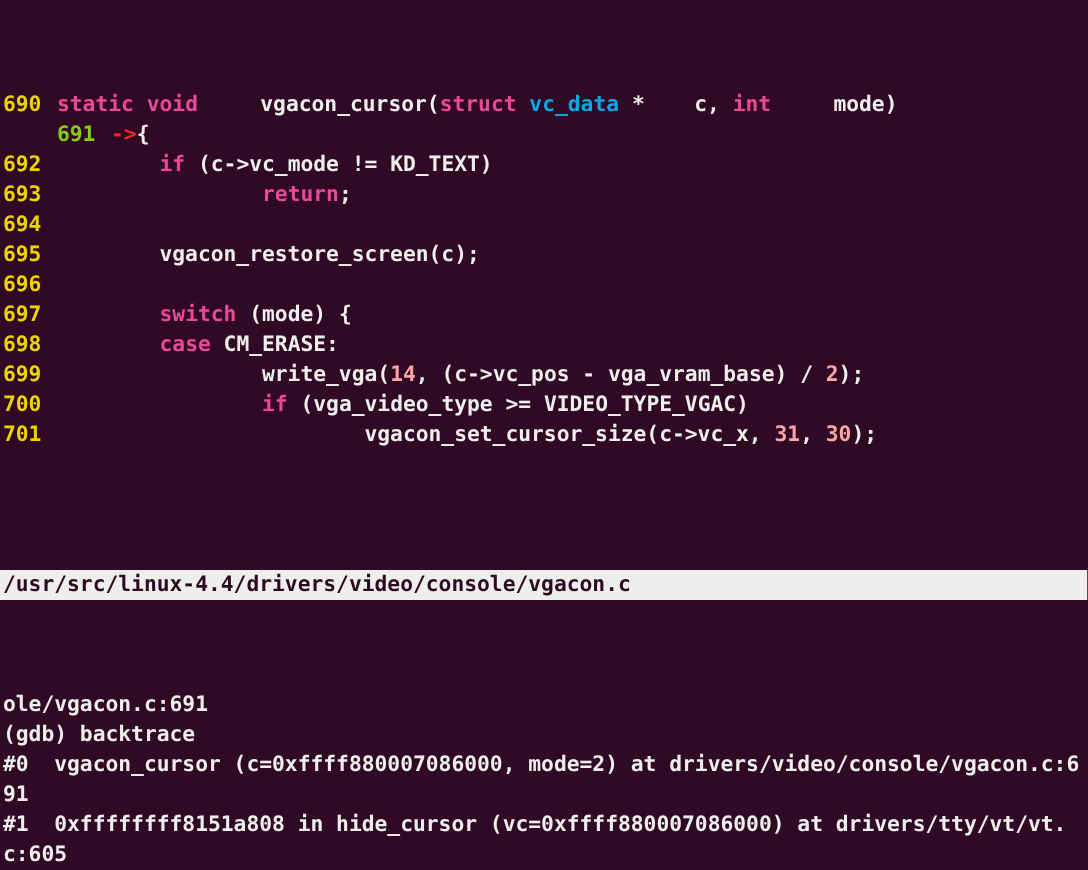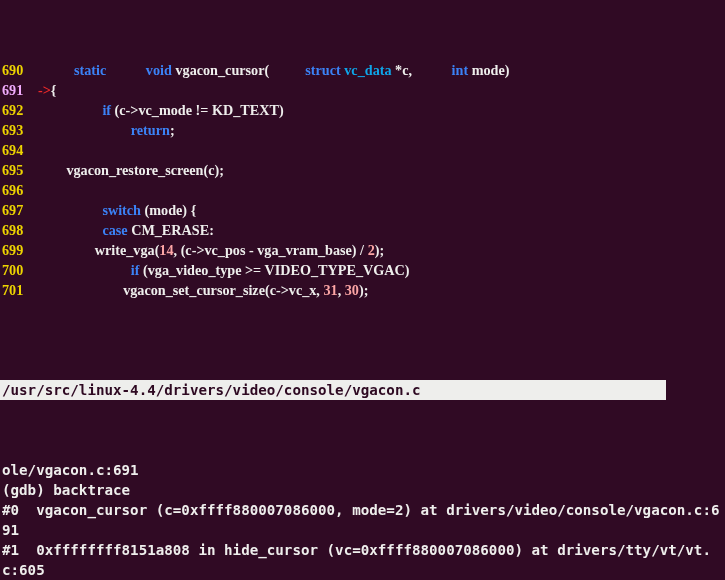--- a/index.html
+++ b/index.html
@@ -20,54 +20,54 @@
     height: 580px;
     position: relative;
     white-space: pre;
   }
   .code-pane, .gdb-pane {
     padding: 0 2px;
   }
   .code-pane {
     height: 260px;
     overflow: hidden;
-    font-family: Liberation Serif, serif;
   }
   .gdb-pane {
     height: 300px;
     overflow: hidden;
     white-space: pre-wrap;
     word-break: break-all;
   }
   .line {
     display: flex;
   }
   .gutter {
     color: #edd400;
     width: 36px;
     flex: 0 0 36px;
     text-align: left;
   }
   .gutter.current {
-    color: #f0abfc;
+    color: #84cc16;
+    margin-left: 36px;
   }
   .code {
     flex: 1 1 auto;
     white-space: pre;
   }
-  .k   { color: #3b82f6; margin-left: 36px; }   
+  .k   { color: #ec4899; }   
   .ty  { color: #0ea5e9; }   
-  .id  { color: #eeeeec; }   
+  .id  { color: #eeeeec; margin-left: 33px; }   
   .op  { color: #eeeeec; }
   .num { color: #fca5a5; }
   .currentmark { color: #ef2929; }
   .status-bar {
     background: #eeeeec;
     color: #2e0922;
-    width: 666px;
+    width: 725px;
     height: 20px;
     line-height: 20px;
     padding: 0 2px;
     box-sizing: border-box;
     font-weight: 600;
     white-space: pre;
   }
 </style>
 </head>
 <body>

